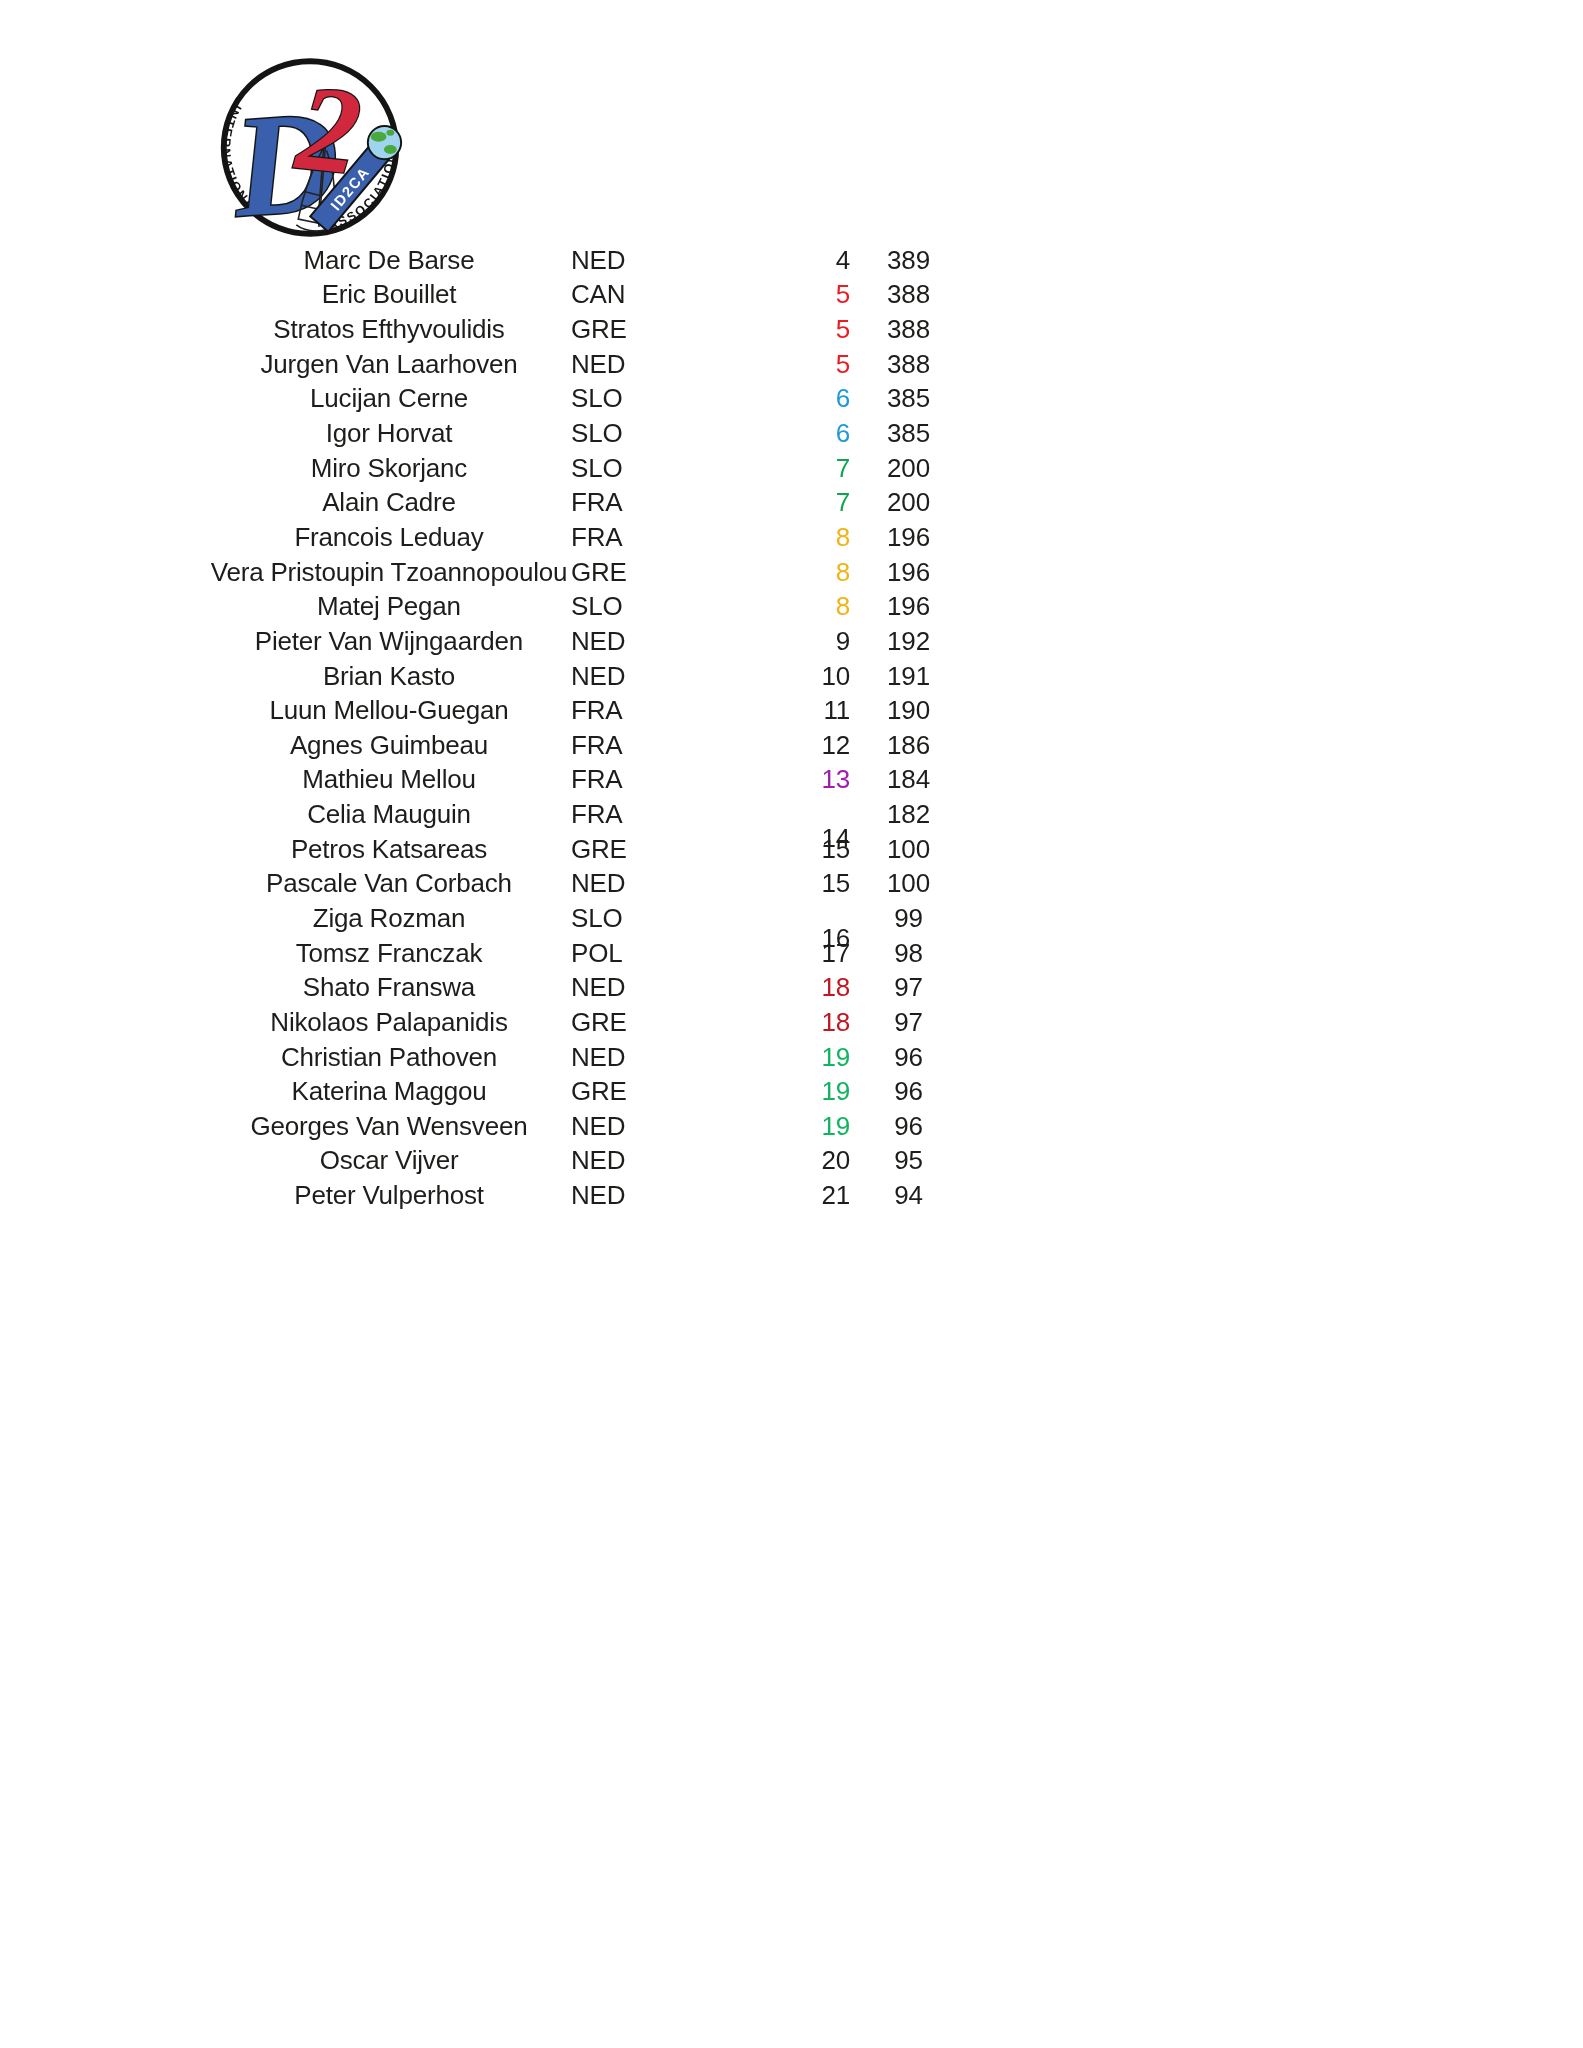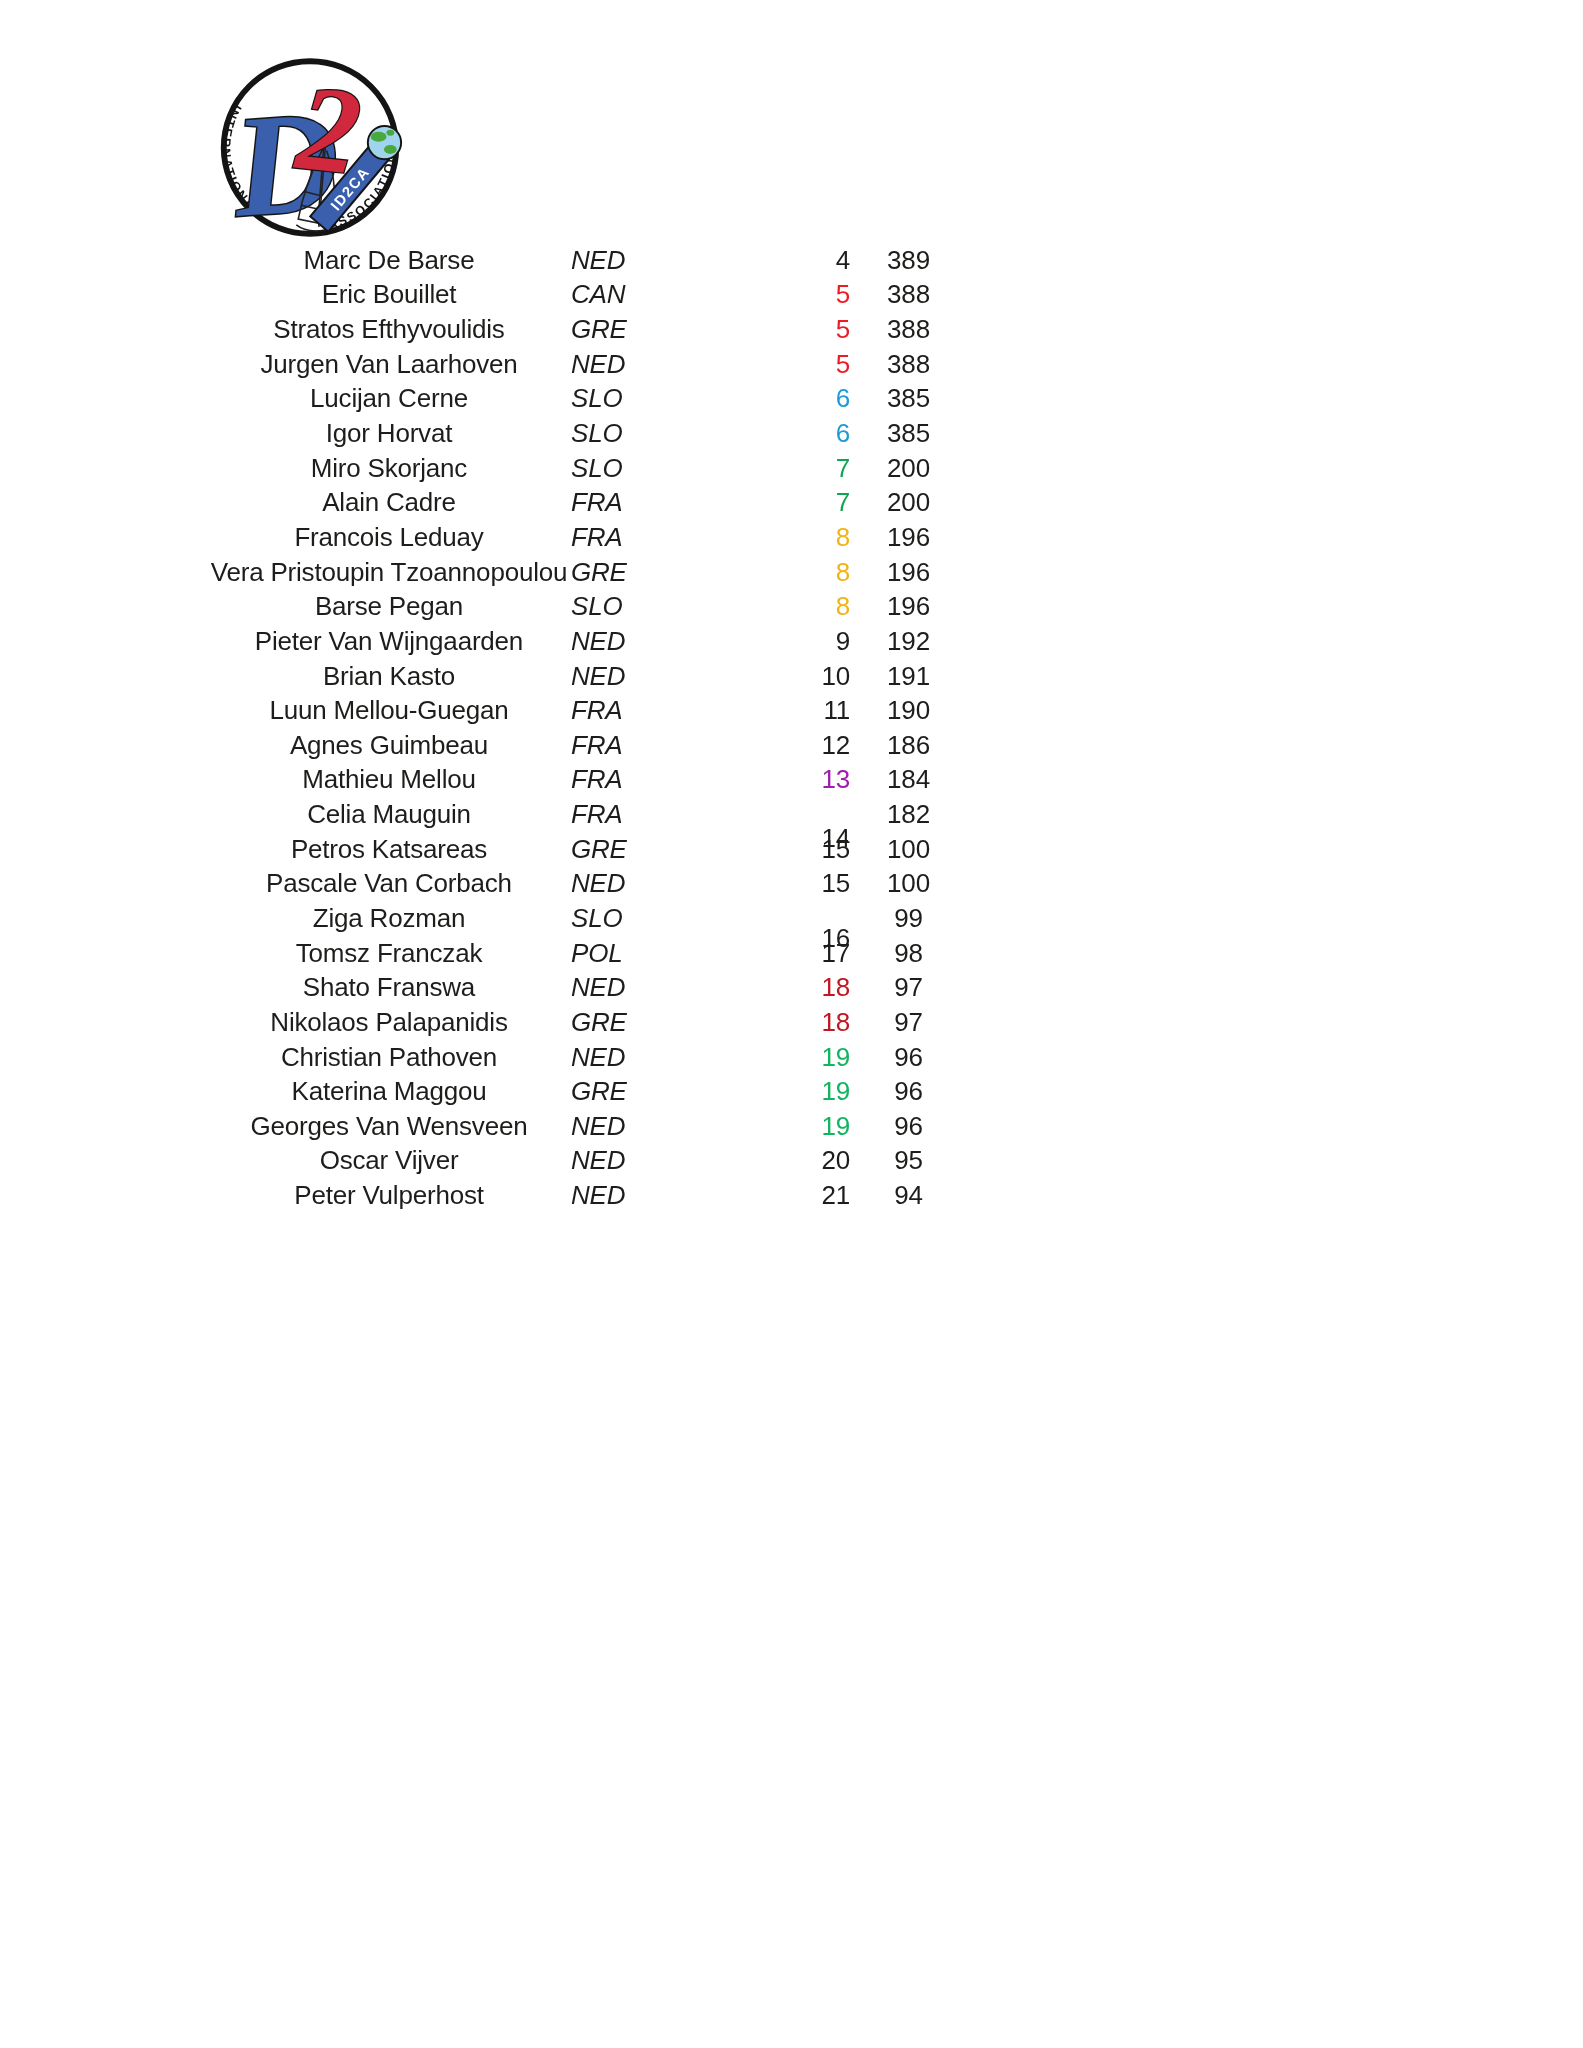--- a/index.html
+++ b/index.html
@@ -27,21 +27,21 @@
   .row {
     display: flex;
     height: 34.65px;
     align-items: center;
     font-size: 26px;
     letter-spacing: -0.2px;
     white-space: nowrap;
   }
   .cell { overflow: visible; }
   .cell.name    { width: 364px; text-align: center; }
-  .cell.country { width: 96px;  text-align: left; font-style: italic; }
+  .cell.country { width: 96px;  text-align: left; }
   .cell.rank    { width: 183px; text-align: right; }
   .cell.points  { width: 117px; text-align: center; }
 </style>
 </head>
 <body>
 
 <div class="page">
 
   <div class="logo">
     <svg viewBox="0 0 200 195" width="196" height="192" xmlns="http://www.w3.org/2000/svg">
@@ -142,21 +142,21 @@
     <div class="cell rank" style="color: rgb(240, 180, 22);">8</div>
     <div class="cell points">196</div>
   </div>
       <div class="row">
     <div class="cell name">Vera Pristoupin Tzoannopoulou</div>
     <div class="cell country">GRE</div>
     <div class="cell rank" style="color: rgb(240, 180, 22);">8</div>
     <div class="cell points">196</div>
   </div>
       <div class="row">
-    <div class="cell name">Barse Pegan</div>
+    <div class="cell name">Matej Pegan</div>
     <div class="cell country">SLO</div>
     <div class="cell rank" style="color: rgb(240, 180, 22);">8</div>
     <div class="cell points">196</div>
   </div>
       <div class="row">
     <div class="cell name">Pieter Van Wijngaarden</div>
     <div class="cell country">NED</div>
     <div class="cell rank" style="color: rgb(29, 29, 27);">9</div>
     <div class="cell points">192</div>
   </div>

